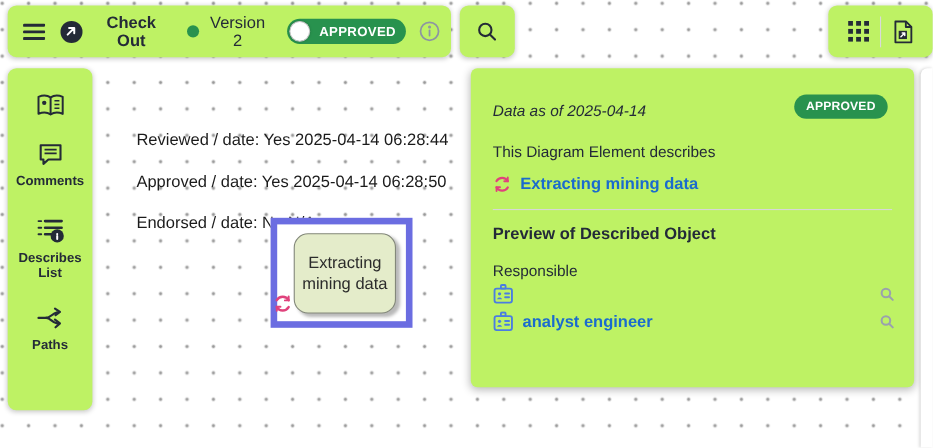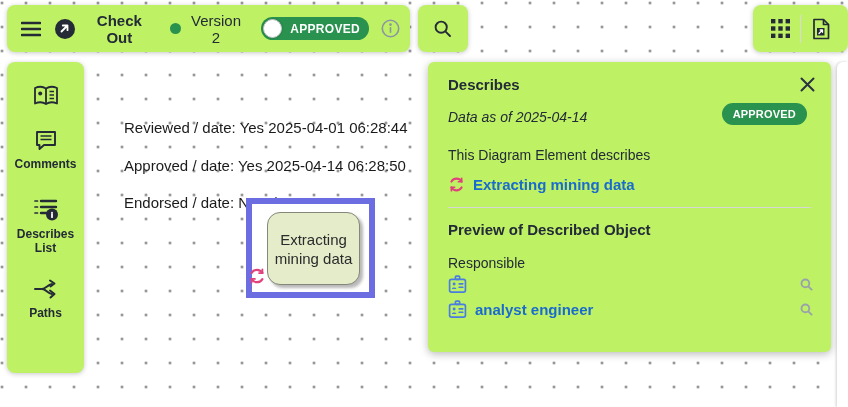--- a/index.html
+++ b/index.html
@@ -64,21 +64,21 @@
   .resp-row .mag{margin-left:auto;margin-right:2px;color:#9aa1ad;}
   
   .edge-strip{position:absolute;left:837px;top:62px;width:11px;height:345px;background:#fff;border-radius:6px 0 0 0;box-shadow:-1px 0 3px rgba(0,0,0,.18);}
   svg{display:block;}
 </style>
 </head>
 <body>
 
 <div class="canvas-bg"></div>
 
-<div class="anno" style="top:119px">Reviewed / date: Yes 2025-04-01 06:28:44</div>
+<div class="anno" style="top:119px">Reviewed / date: Yes 2025-04-14 06:28:44</div>
 <div class="anno" style="top:157px">Approved / date: Yes 2025-04-14 06:28:50</div>
 <div class="anno" style="top:194px">Endorsed / date: No N/A</div>
 
 <div class="selection"></div>
 <div class="shape">Extracting mining data</div>
 <span class="canvas-cycle">
   <svg width="18" height="18" viewBox="0 0 16 16" fill="none" stroke="#e0427c" stroke-width="2" stroke-linecap="round">
     <path d="M3.2 5.2 A5.6 5.6 0 0 1 12.8 5.2"></path>
     <path d="M12.8 10.8 A5.6 5.6 0 0 1 3.2 10.8"></path>
     <path d="M12.8 2.2 L12.8 5.4 L9.8 5.4" stroke-width="1.6"></path>
@@ -195,28 +195,20 @@
         <path d="M9 12 C13 12 14 16 19 17"></path>
         <path d="M17 3.5 L21.5 6.5 L17.5 9.5" fill="none"></path>
         <path d="M17 13.5 L21.5 17 L17.5 20.5" fill="none"></path>
       </svg>
     </span>
     <span class="lbl">Paths</span>
   </button>
 </div>
 
 <div class="card panel">
-  <div class="panel-header">
-    <span class="panel-title">Describes</span>
-    <button class="icon-btn close-btn" title="Close">
-      <svg width="15" height="15" viewBox="0 0 15 15" stroke="currentColor" stroke-width="2" stroke-linecap="round">
-        <path d="M1.5 1.5 L13.5 13.5 M13.5 1.5 L1.5 13.5"></path>
-      </svg>
-    </button>
-  </div>
   <div class="asof-row">
     <span class="asof">Data as of 2025-04-14</span>
     <span class="badge">APPROVED</span>
   </div>
   <div class="intro">This Diagram Element describes</div>
   <div class="link-row">
     <span>
       <svg width="17" height="17" viewBox="0 0 16 16" fill="none" stroke="#e0427c" stroke-width="2" stroke-linecap="round">
         <path d="M3.2 5.2 A5.6 5.6 0 0 1 12.8 5.2"></path>
         <path d="M12.8 10.8 A5.6 5.6 0 0 1 3.2 10.8"></path>

